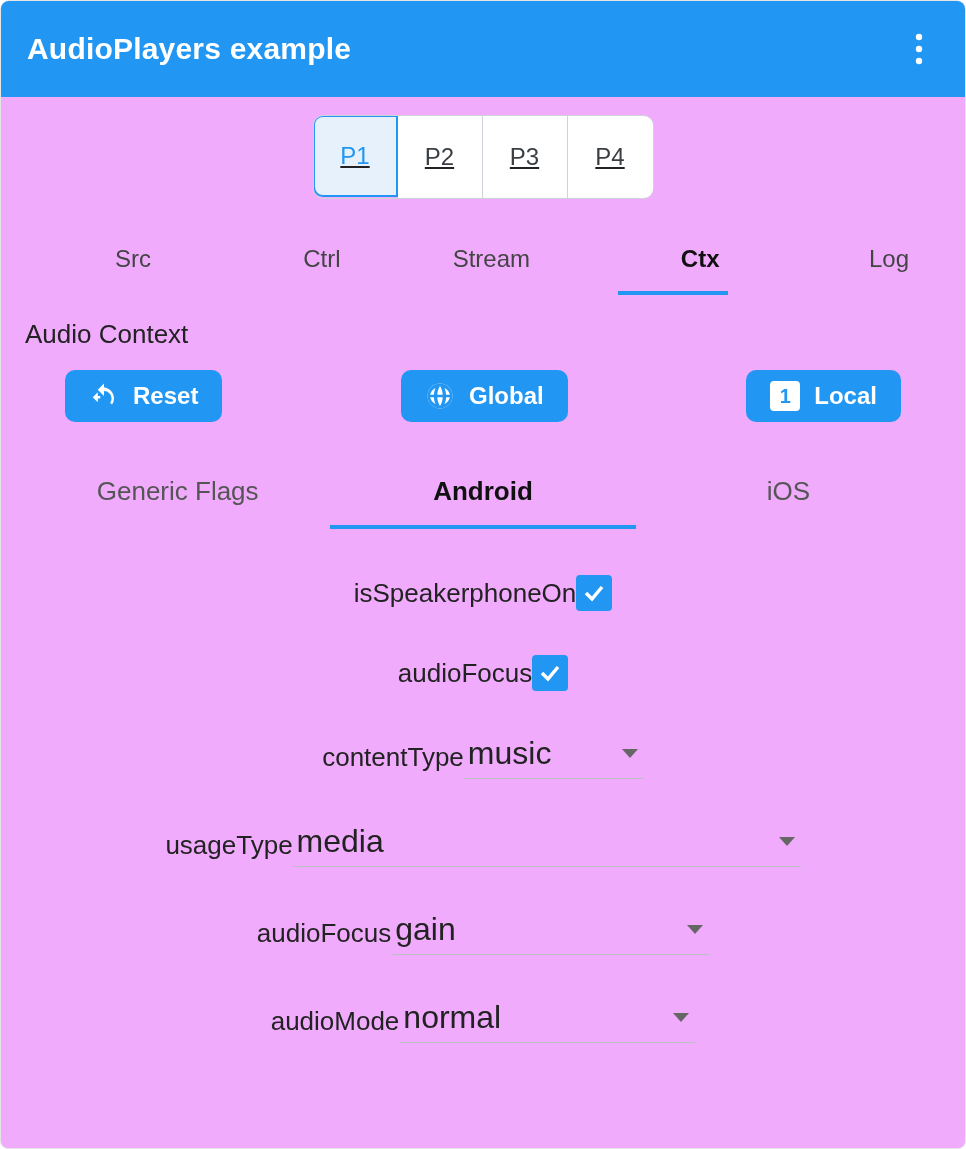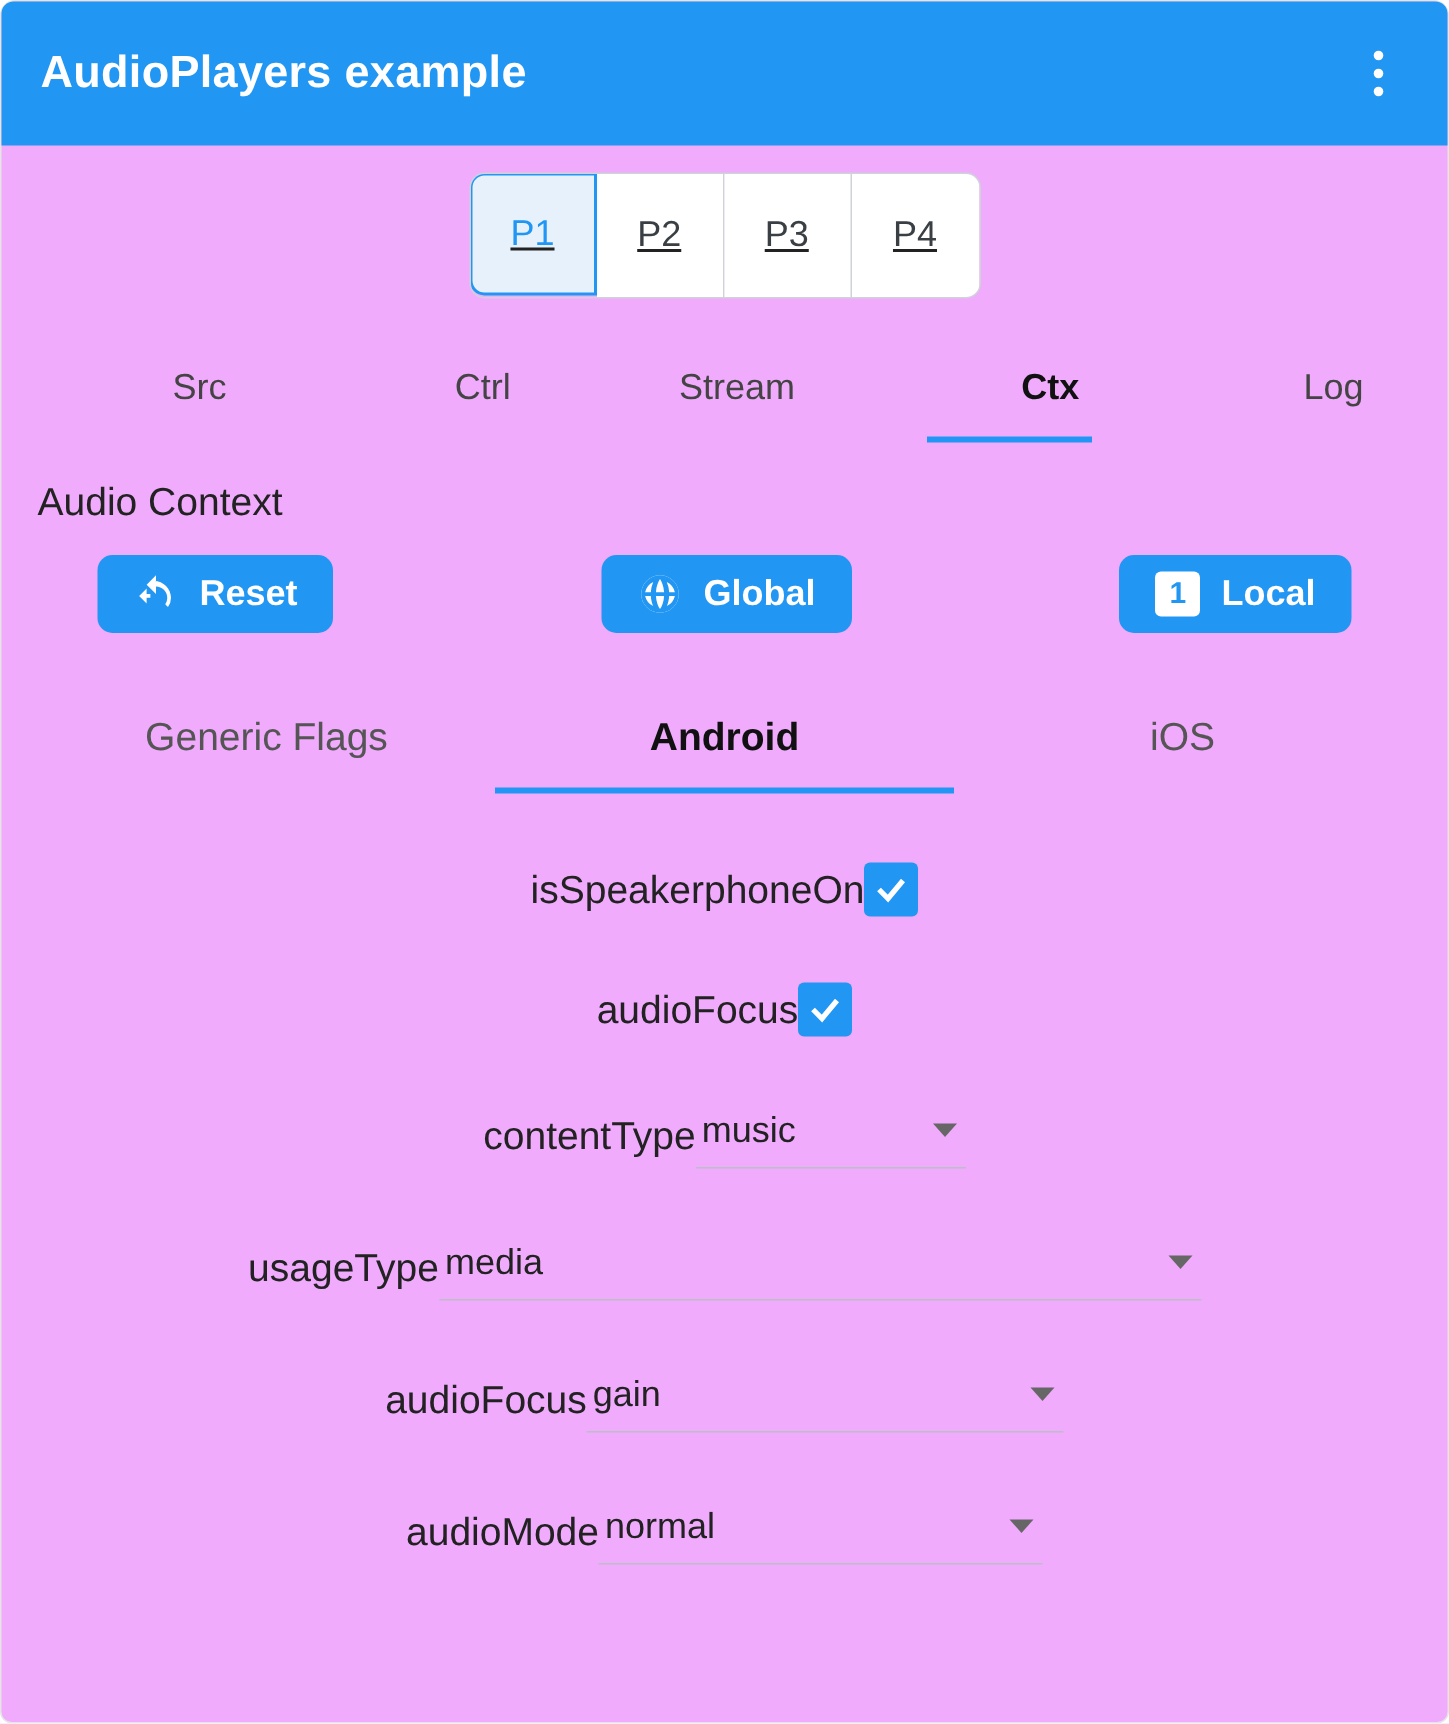--- a/index.html
+++ b/index.html
@@ -33,21 +33,21 @@
   .subtab { flex: 1; text-align: center; font-size: 26px; color: #555; padding: 18px 0; cursor: pointer; }
   .subtab.active { color: #111; font-weight: 700; border-bottom: 4px solid #2196f3; }
 
   .settings { margin-top: 24px; }
   .row { display: flex; align-items: center; justify-content: center; padding: 22px 4px; }
   .row-label { font-size: 26px; color: #222; }
   .checkbox { width: 36px; height: 36px; border-radius: 4px; background: #2196f3; display: inline-flex; align-items: center; justify-content: center; cursor: pointer; }
   .checkbox svg { width: 24px; height: 24px; fill: none; stroke: #fff; stroke-width: 3.5; }
 
   .dropdown { min-width: 180px; height: 44px; border-bottom: 1px solid #b9bfc4; display: inline-flex; align-items: center; justify-content: space-between; padding: 0 6px 6px 4px; gap: 24px; cursor: pointer; }
-  .dropdown .dd-value { font-size: 24px; color: #222; }
+  .dropdown .dd-value { font-size: 32px; color: #222; }
   .dropdown .caret { width: 0; height: 0; border-left: 8px solid transparent; border-right: 8px solid transparent; border-top: 9px solid #666; margin-left: 12px; }
   .dd-usage { min-width: 508px; }
   .dd-focus { min-width: 318px; }
   .dd-mode  { min-width: 296px; }
 </style>
 </head>
 <body>
 
 <div class="app">
   <div class="appbar">

